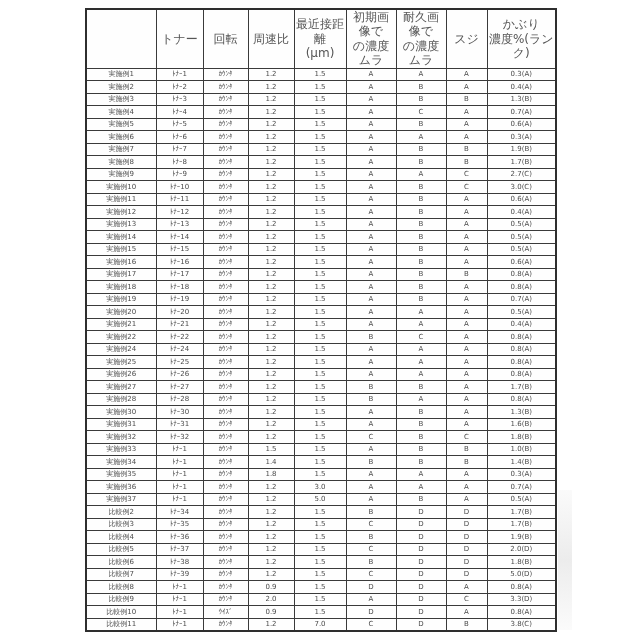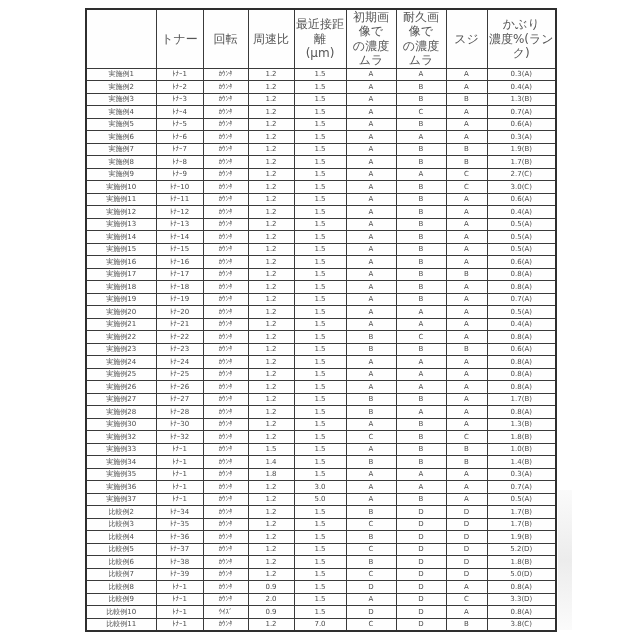--- a/index.html
+++ b/index.html
@@ -308,31 +308,20 @@
           <td>ﾄﾅｰ22</td>
           <td>ｶｳﾝﾀ</td>
           <td>1.2</td>
           <td>1.5</td>
           <td>B</td>
           <td>C</td>
           <td>A</td>
           <td>0.8(A)</td>
         </tr>
         <tr>
-          <td>実施例23</td>
-          <td>ﾄﾅｰ23</td>
-          <td>ｶｳﾝﾀ</td>
-          <td>1.2</td>
-          <td>1.5</td>
-          <td>B</td>
-          <td>B</td>
-          <td>B</td>
-          <td>0.6(A)</td>
-        </tr>
-        <tr>
           <td>実施例24</td>
           <td>ﾄﾅｰ24</td>
           <td>ｶｳﾝﾀ</td>
           <td>1.2</td>
           <td>1.5</td>
           <td>A</td>
           <td>A</td>
           <td>A</td>
           <td>0.8(A)</td>
         </tr>
@@ -385,20 +374,31 @@
           <td>ﾄﾅｰ30</td>
           <td>ｶｳﾝﾀ</td>
           <td>1.2</td>
           <td>1.5</td>
           <td>A</td>
           <td>B</td>
           <td>A</td>
           <td>1.3(B)</td>
         </tr>
         <tr>
+          <td>実施例31</td>
+          <td>ﾄﾅｰ31</td>
+          <td>ｶｳﾝﾀ</td>
+          <td>1.2</td>
+          <td>1.5</td>
+          <td>A</td>
+          <td>B</td>
+          <td>A</td>
+          <td>1.6(B)</td>
+        </tr>
+        <tr>
           <td>実施例32</td>
           <td>ﾄﾅｰ32</td>
           <td>ｶｳﾝﾀ</td>
           <td>1.2</td>
           <td>1.5</td>
           <td>C</td>
           <td>B</td>
           <td>C</td>
           <td>1.8(B)</td>
         </tr>
@@ -492,21 +492,21 @@
         </tr>
         <tr>
           <td>比較例5</td>
           <td>ﾄﾅｰ37</td>
           <td>ｶｳﾝﾀ</td>
           <td>1.2</td>
           <td>1.5</td>
           <td>C</td>
           <td>D</td>
           <td>D</td>
-          <td>5.2(D)</td>
+          <td>2.0(D)</td>
         </tr>
         <tr>
           <td>比較例6</td>
           <td>ﾄﾅｰ38</td>
           <td>ｶｳﾝﾀ</td>
           <td>1.2</td>
           <td>1.5</td>
           <td>B</td>
           <td>D</td>
           <td>D</td>

